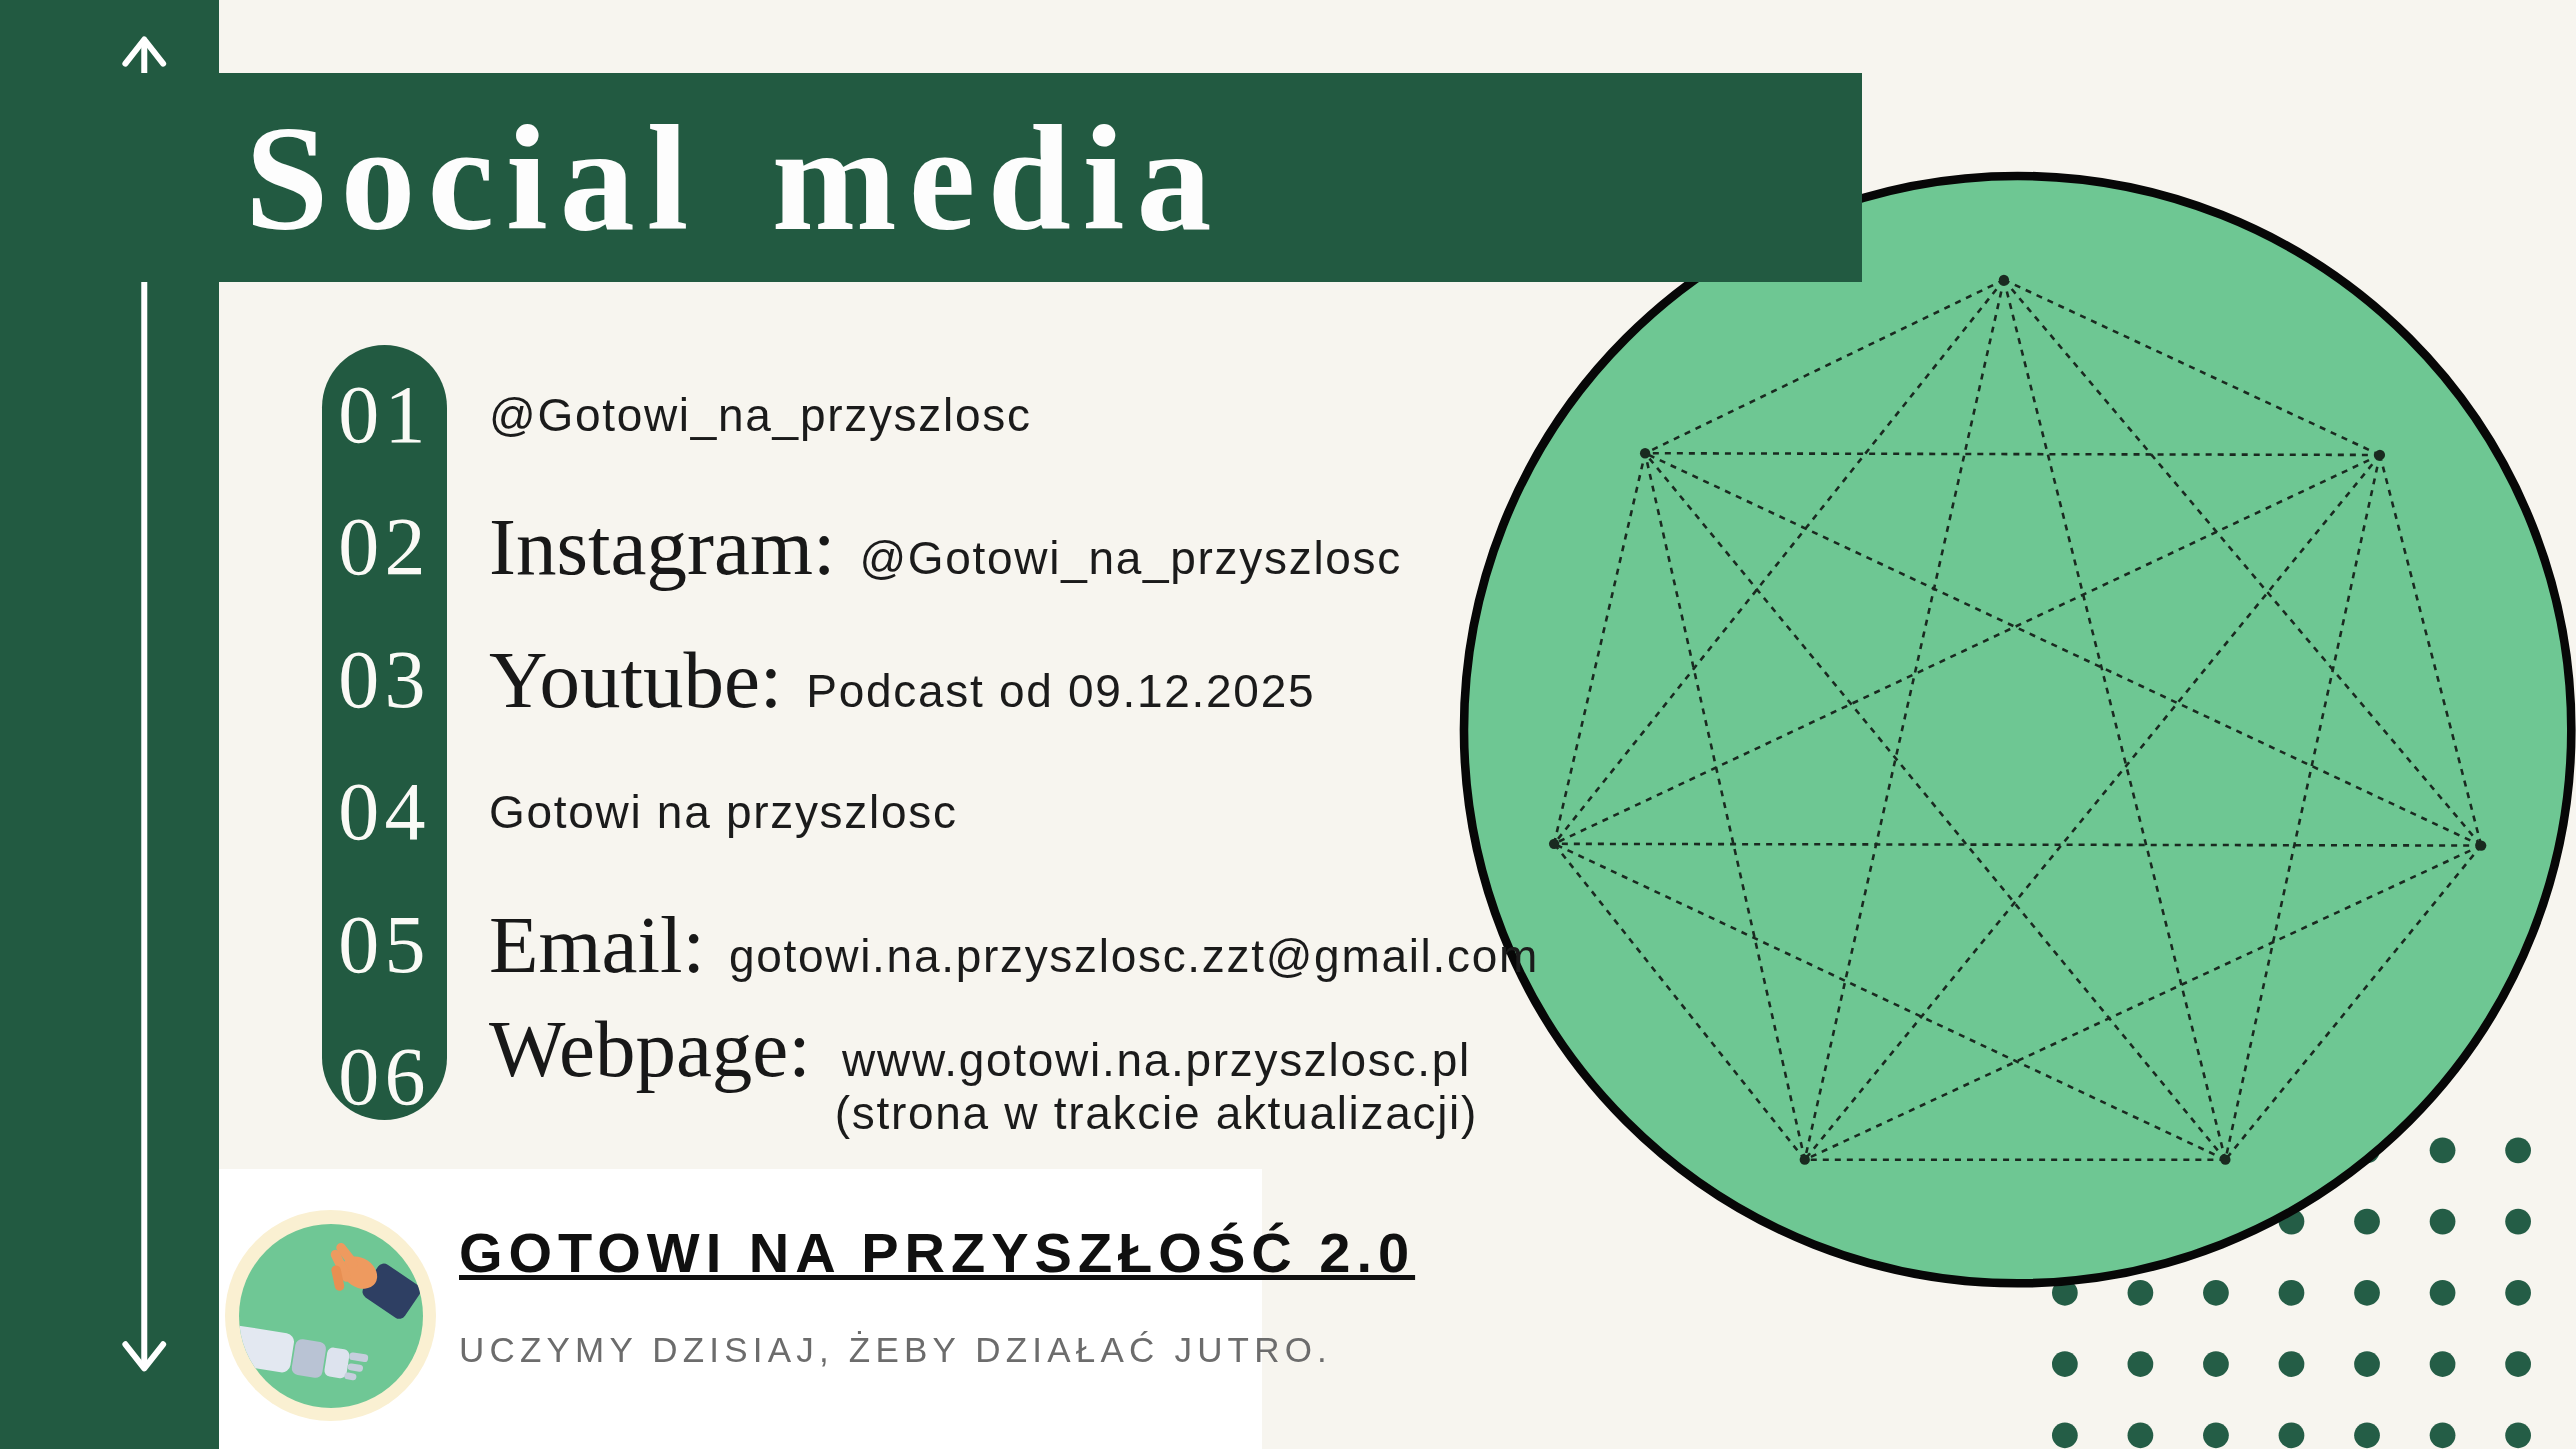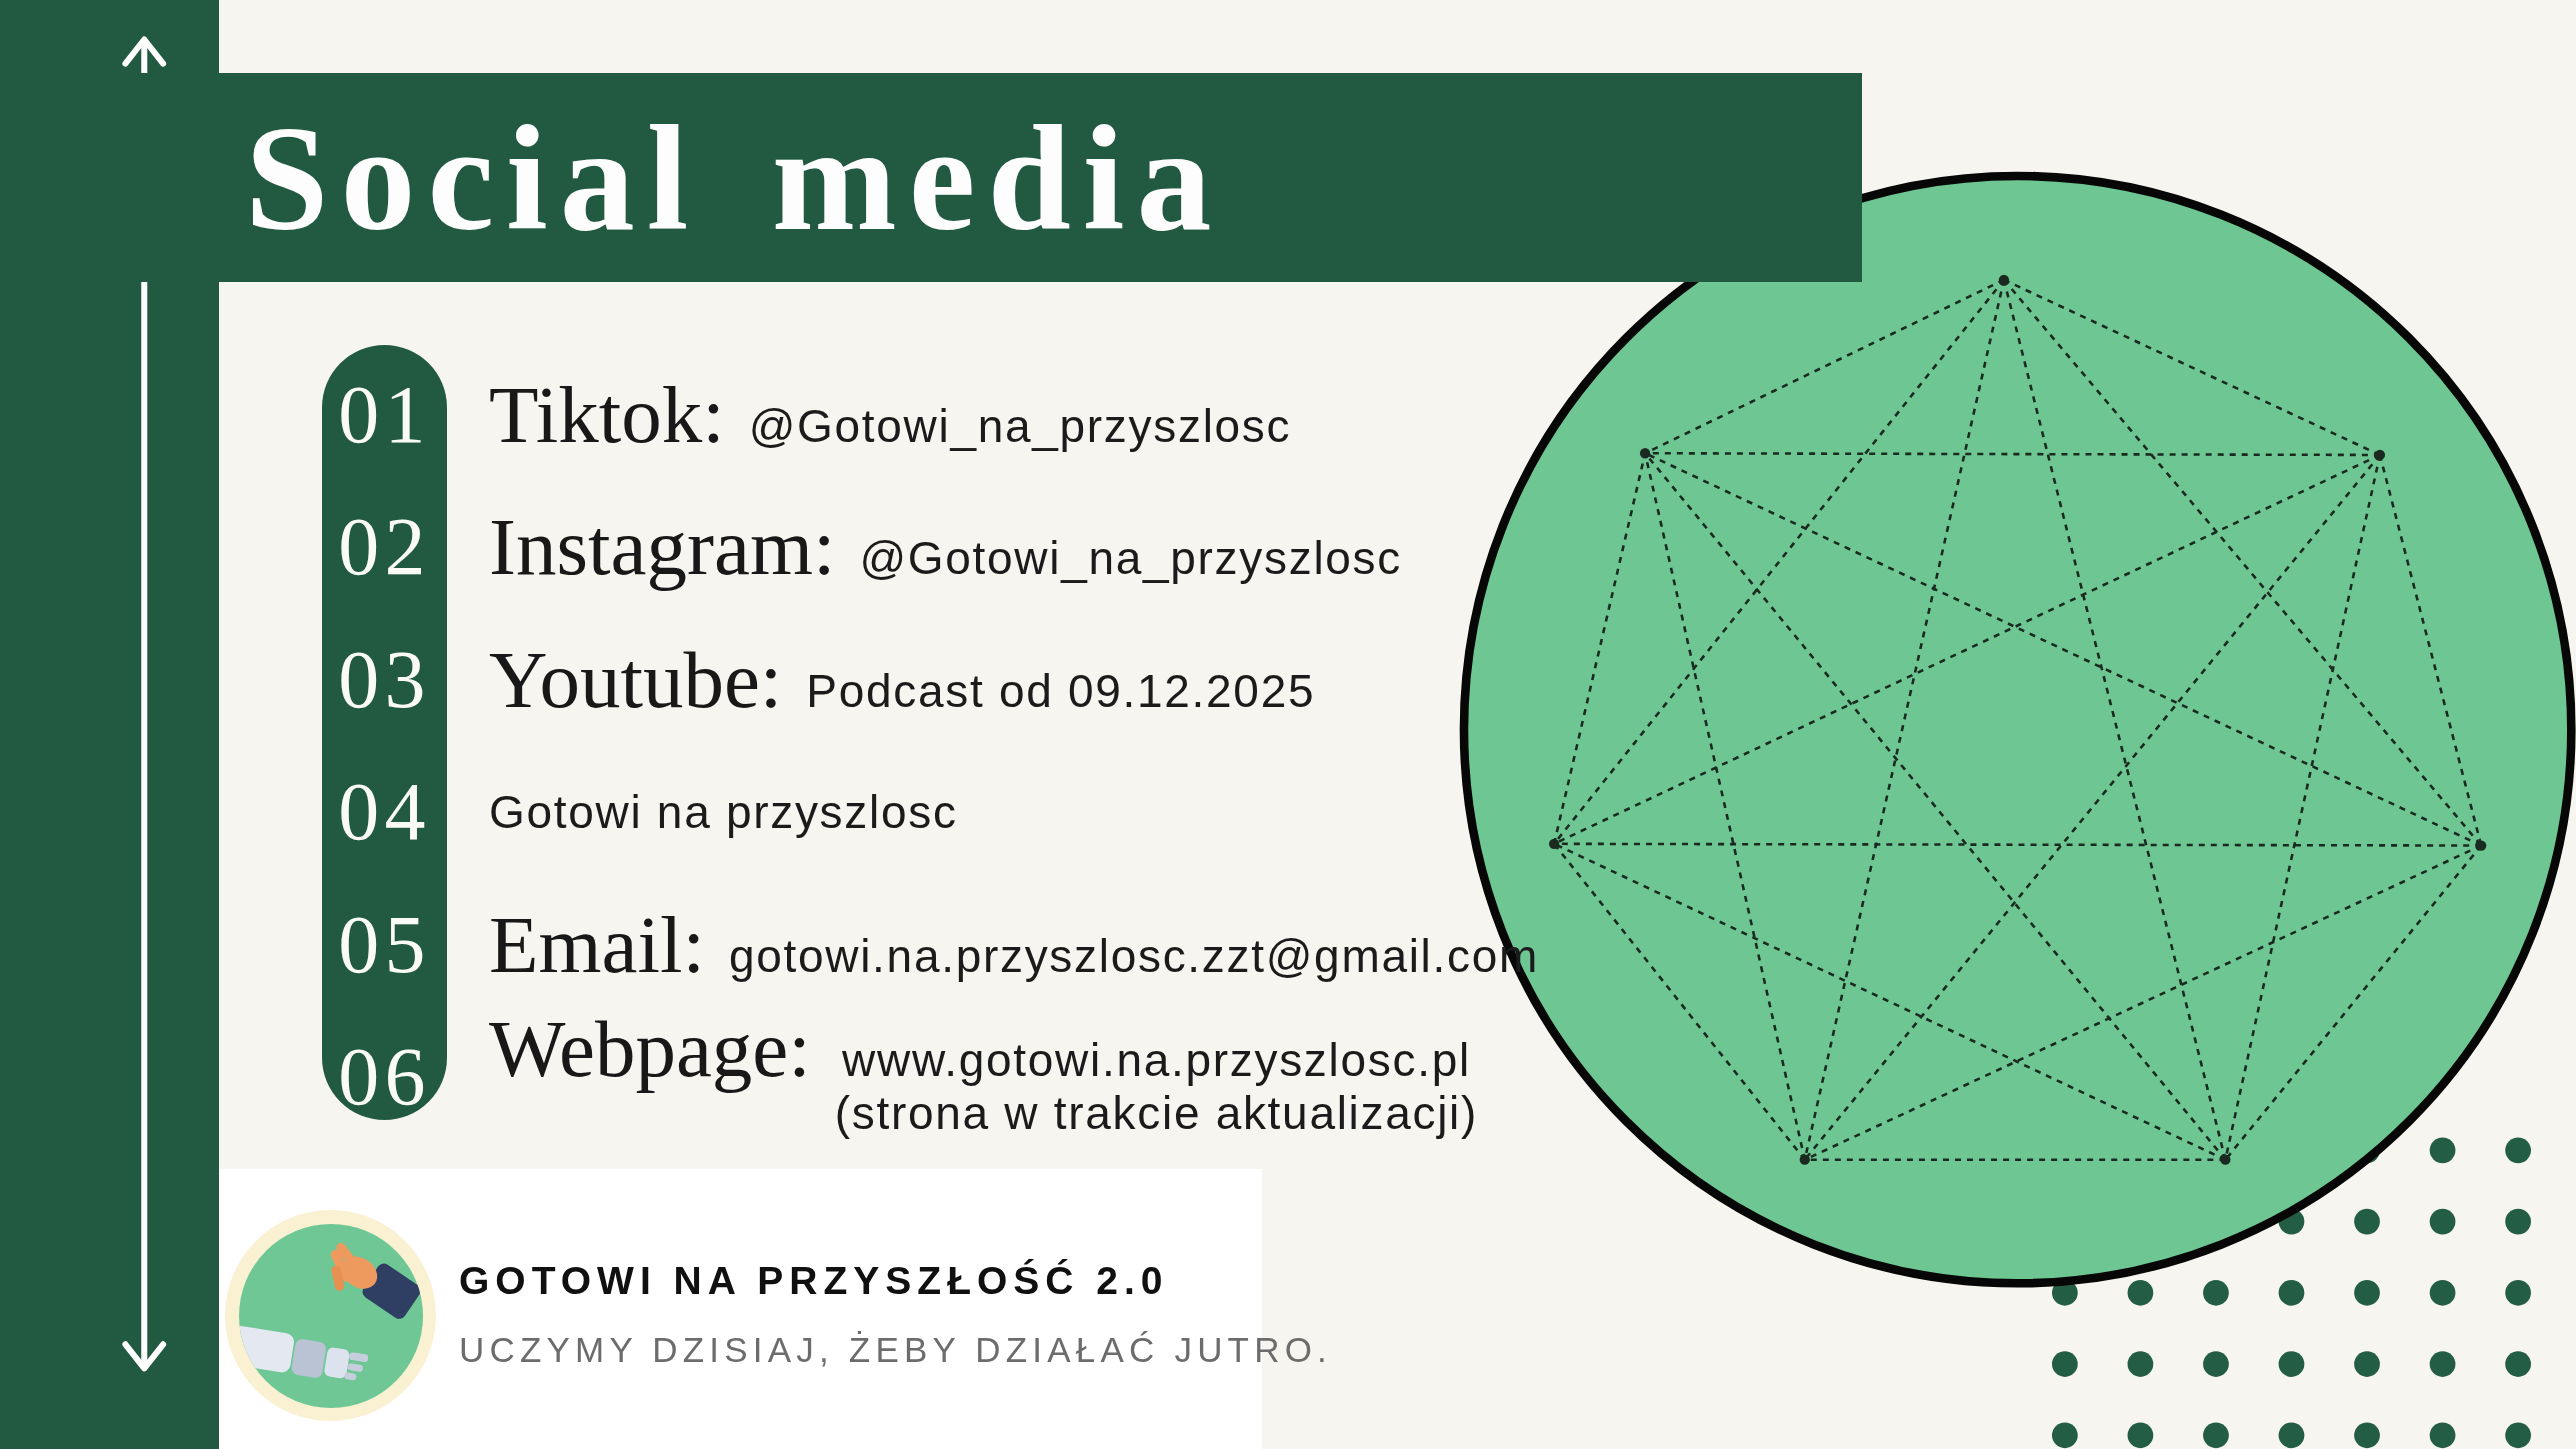--- a/index.html
+++ b/index.html
@@ -60,22 +60,22 @@
     font-size:46px;line-height:1;color:var(--text-dark);letter-spacing:1.7px;text-align:center;}
   .row .value2{
     font-size:46px;line-height:1;color:var(--text-dark);letter-spacing:1.7px;margin-top:7px;}
 
   
   .logo-strip{left:219px;top:1169px;width:1043px;height:281px;background:#ffffff;z-index:3;}
   .logo-badge{left:225px;top:1210px;width:211px;height:211px;border-radius:50%;
     background:var(--cream);z-index:4;}
   .logo-inner{position:absolute;left:13.7px;top:13.7px;width:184px;height:184px;border-radius:50%;
     background:var(--logo-mint);overflow:hidden;}
-  .brand{left:459px;top:1259px;z-index:4;
-    font-size:39px;font-weight:800;letter-spacing:6px;color:#101010;white-space:nowrap;}
+  .brand{left:459px;top:1220px;z-index:4;
+    font-size:56px;font-weight:800;letter-spacing:6px;color:#101010;white-space:nowrap;text-decoration:underline;}
   .tagline{left:459px;top:1330px;z-index:4;
     font-size:35px;font-weight:500;letter-spacing:5.2px;color:var(--tagline-gray);white-space:nowrap;}
 </style>
 </head>
 <body>
 
 <svg id="decor" width="2576" height="1449" viewBox="0 0 3000 1688">
   <g id="dots-grid">
       <circle cx="2405" cy="1340" r="15"></circle>
       <circle cx="2493" cy="1340" r="15"></circle>
@@ -162,21 +162,20 @@
 
 <div class="abs pill"></div>
 <div class="pill-num" style="top:374px">01</div>
 <div class="pill-num" style="top:506px">02</div>
 <div class="pill-num" style="top:639px">03</div>
 <div class="pill-num" style="top:771px">04</div>
 <div class="pill-num" style="top:904px">05</div>
 <div class="pill-num" style="top:1036px">06</div>
 
 <div class="row" style="top:415px">
-  <span class="label">Tiktok:</span>
   <span class="value">@Gotowi_na_przyszlosc</span>
 </div>
 <div class="row" style="top:547px">
   <span class="label">Instagram:</span>
   <span class="value">@Gotowi_na_przyszlosc</span>
 </div>
 <div class="row" style="top:680px">
   <span class="label">Youtube:</span>
   <span class="value">Podcast od 09.12.2025</span>
 </div>

